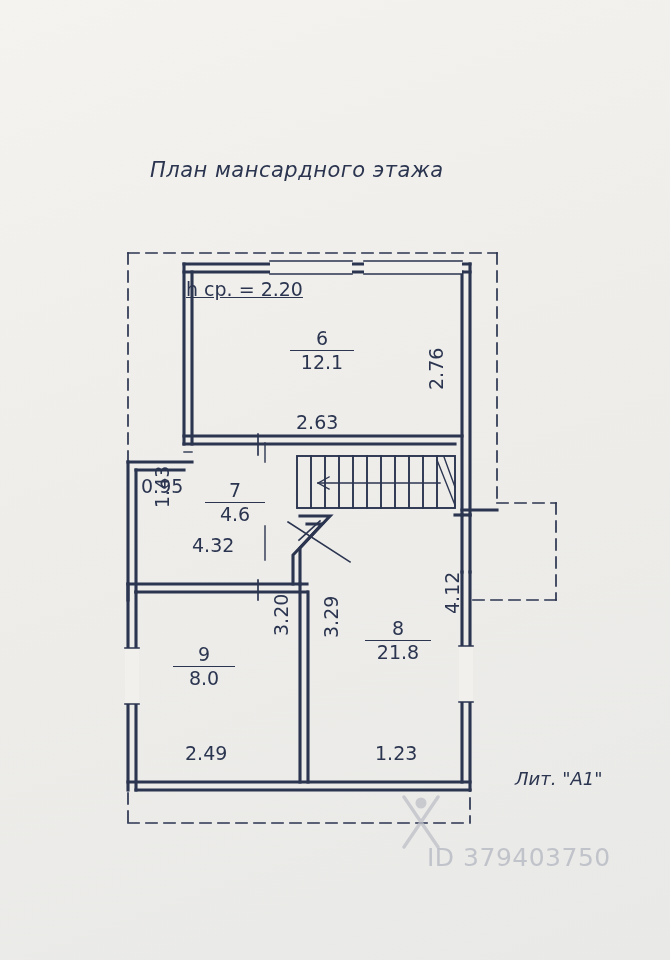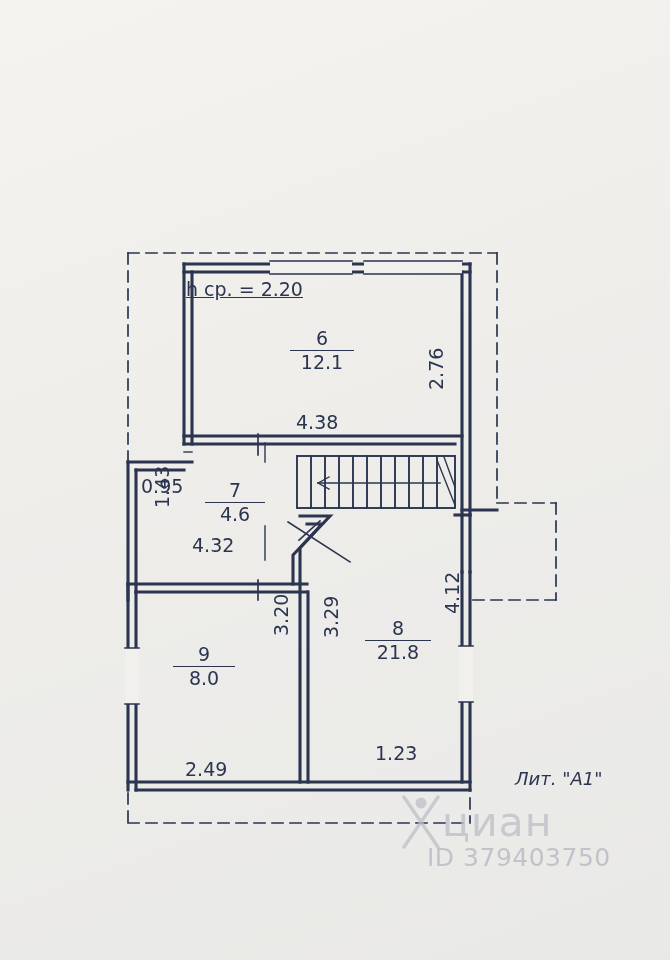--- a/index.html
+++ b/index.html
@@ -223,20 +223,21 @@
 
         <path d="M265,443 L265,462"></path>
 
         <path d="M265,526 L265,560"></path>
 
         <path d="M184,452 L192,452"></path>
       </g>
     </g>
   </svg>
 
+  <div class="title-text">План мансардного этажа</div>
 
   <div class="lbl big" style="left:186px; top:278px;text-decoration:underline;">h ср. = 2.20</div>
 
   <div class="room-box" style="left:290px; top:328px; width:64px;">
     <span class="underline room-num">6</span>
     <span class="room-area">12.1</span>
   </div>
 
   <div class="room-box" style="left:205px; top:480px; width:60px;">
     <span class="underline room-num">7</span>
@@ -246,38 +247,37 @@
   <div class="room-box" style="left:365px; top:618px; width:66px;">
     <span class="underline room-num">8</span>
     <span class="room-area">21.8</span>
   </div>
 
   <div class="room-box" style="left:173px; top:644px; width:62px;">
     <span class="underline room-num">9</span>
     <span class="room-area">8.0</span>
   </div>
 
-  <div class="lbl big" style="left:296px; top:411px;">4.38</div>
+  <div class="lbl big" style="left:296px; top:411px;">2.63</div>
   <div class="lbl big rot90" style="left:425px; top:390px;">2.76</div>
 
   <div class="lbl big" style="left:141px; top:475px;">0.95</div>
   <div class="lbl big rot90" style="left:151px; top:508px;">1.43</div>
   <div class="lbl big" style="left:192px; top:534px;">4.32</div>
 
   <div class="lbl big rot90" style="left:270px; top:636px;">3.20</div>
   <div class="lbl big rot90" style="left:320px; top:638px;">3.29</div>
   <div class="lbl big rot90" style="left:441px; top:614px;">4.12</div>
 
-  <div class="lbl big" style="left:185px; top:742px;margin-top:16px;">2.49</div>
+  <div class="lbl big" style="left:185px; top:742px;">2.49</div>
   <div class="lbl big" style="left:375px; top:742px;">1.23</div>
 
   <div class="lit-label">Лит. "А1"</div>
 
   <svg id="wm-mark" viewBox="0 0 46 58">
     <g fill="none" stroke="#bec0c8" stroke-width="3.4" stroke-linecap="round">
       <path d="M6,4 L40,54"></path>
       <path d="M40,4 L6,54"></path>
       <circle cx="23" cy="10" r="5.5" fill="#bec0c8" stroke="none"></circle>
     </g>
   </svg>
-  <div id="wm-text">циан</div>
   <div id="wm-id">ID 379403750</div>
 </div>
 
 </body></html>

